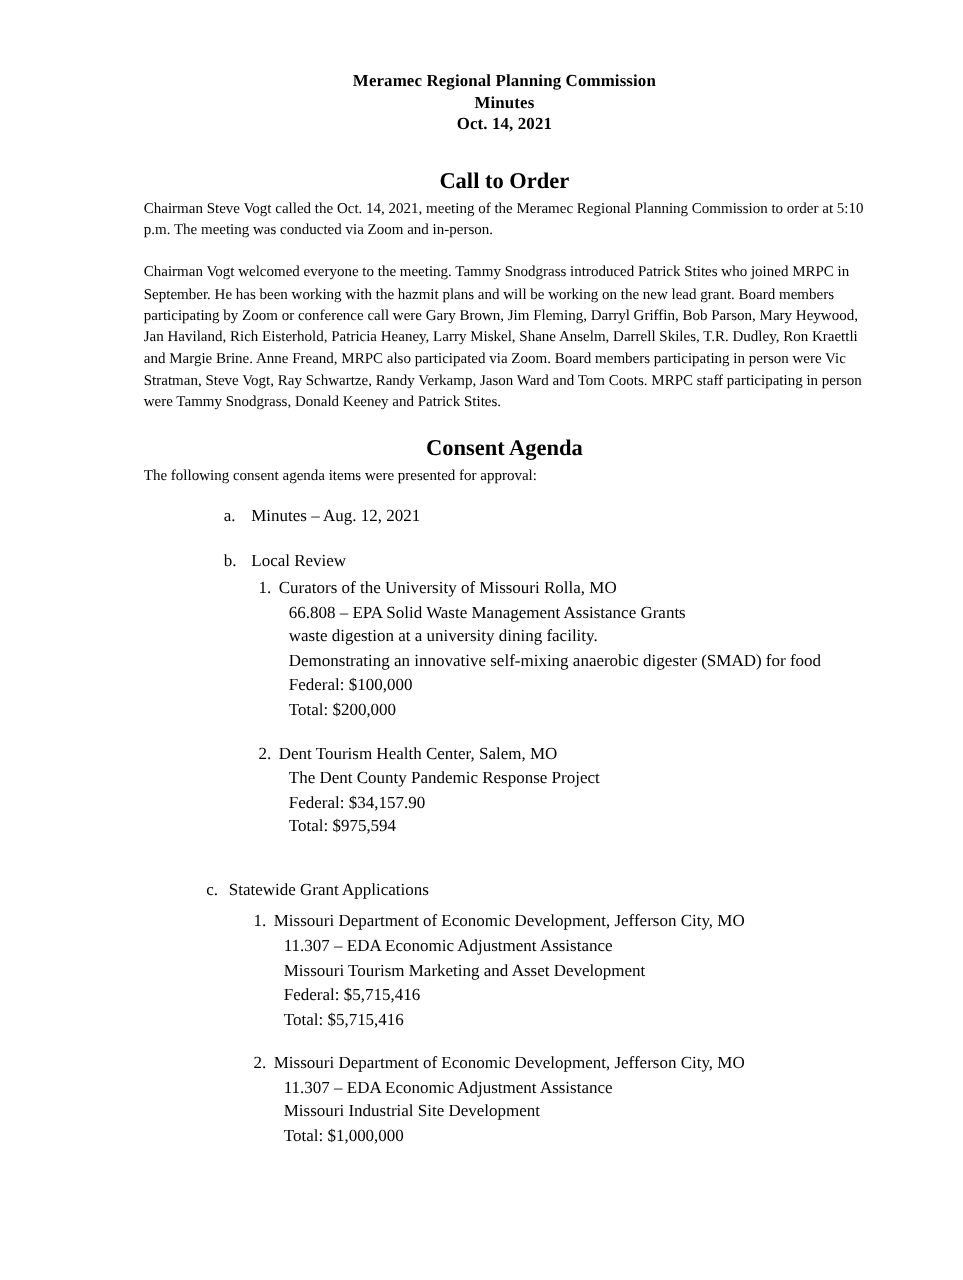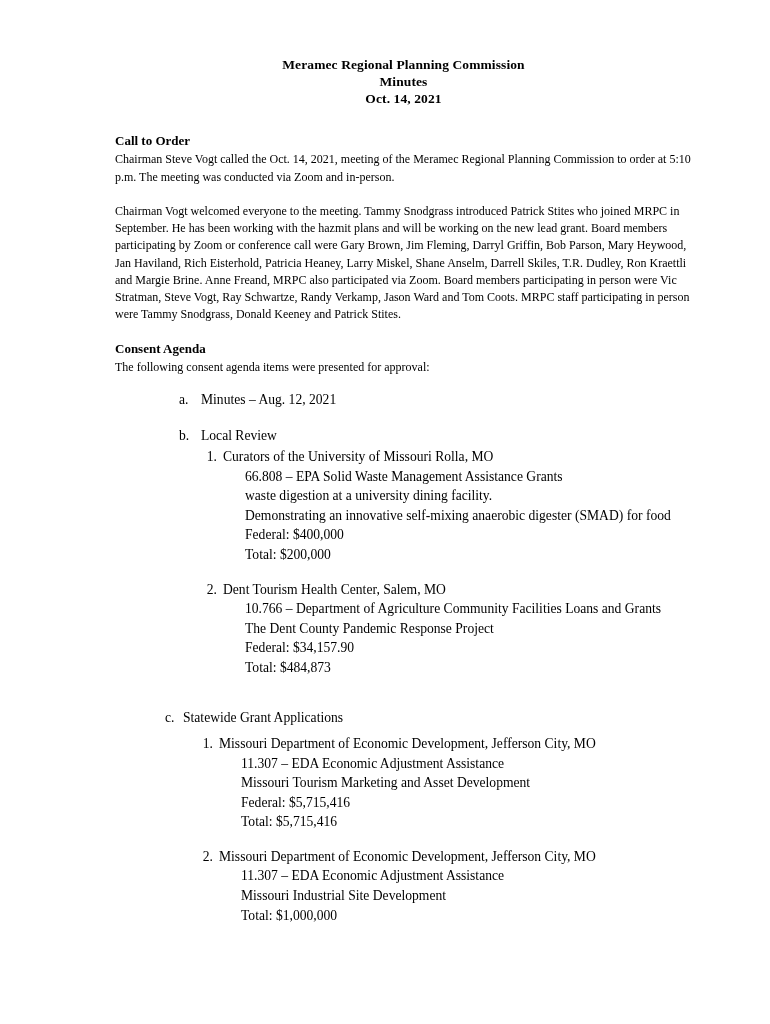--- a/index.html
+++ b/index.html
@@ -30,23 +30,24 @@
     margin: 0 0 26px 0;
   }
   .doc-header div {
     letter-spacing: 0.1px;
   }
   .section {
     margin-bottom: 17px;
   }
   .section-heading {
     font-weight: bold;
-    font-size: 13px;
+    font-size: 18px;
     margin: 0 0 1px 0;
     line-height: 1.3;
+    text-align: center;
   }
   .para {
     font-size: 12px;
     line-height: 1.44;
     margin: 0;
     text-align: left;
   }
   .consent-intro {
     margin-bottom: 14px;
   }
@@ -82,21 +83,20 @@
   }
   .item-num .body {
     flex: 1;
   }
   .line {
     display: block;
     line-height: 1.44;
   }
   .indent-1 {
     padding-left: 8px;
-    margin-left: 14px;
   }
   .level-c {
     margin: 0 0 0 50px;
     font-size: 13.6px;
     line-height: 1.45;
   }
   .level-c > .head {
     display: flex;
     margin-bottom: 6px;
   }
@@ -145,33 +145,32 @@
           <span class="line">Local Review</span>
           <div class="sub-list">
 
             <div class="item-num">
               <span class="marker">1.</span>
               <div class="body">
                 <span class="line">Curators of the University of Missouri Rolla, MO</span>
                 <span class="line indent-1">66.808 – EPA Solid Waste Management Assistance Grants</span>
                 <span class="line indent-1">waste digestion at a university dining facility.</span>
                 <span class="line indent-1">Demonstrating an innovative self-mixing anaerobic digester (SMAD) for food</span>
-                <span class="line indent-1">Federal: $400,000</span>
+                <span class="line indent-1">Federal: $100,000</span>
                 <span class="line indent-1">Total: $200,000</span>
               </div>
             </div>
 
             <div class="item-num">
               <span class="marker">2.</span>
               <div class="body">
                 <span class="line">Dent Tourism Health Center, Salem, MO</span>
-                <span class="line indent-1">10.766 – Department of Agriculture Community Facilities Loans and Grants</span>
                 <span class="line indent-1">The Dent County Pandemic Response Project</span>
                 <span class="line indent-1">Federal: $34,157.90</span>
-                <span class="line indent-1">Total: $484,873</span>
+                <span class="line indent-1">Total: $975,594</span>
               </div>
             </div>
 
           </div>
         </div>
       </div>
 
     </div>
 
     <div class="level-c">

